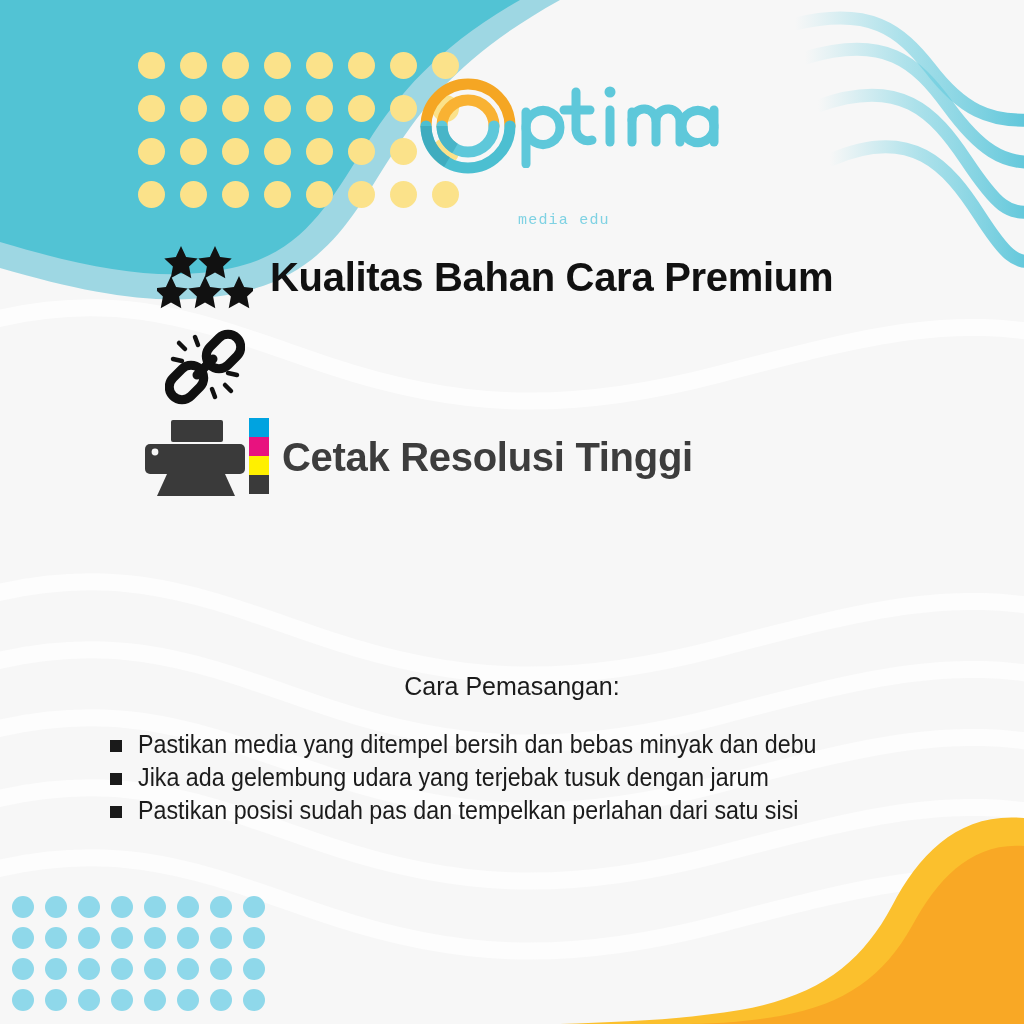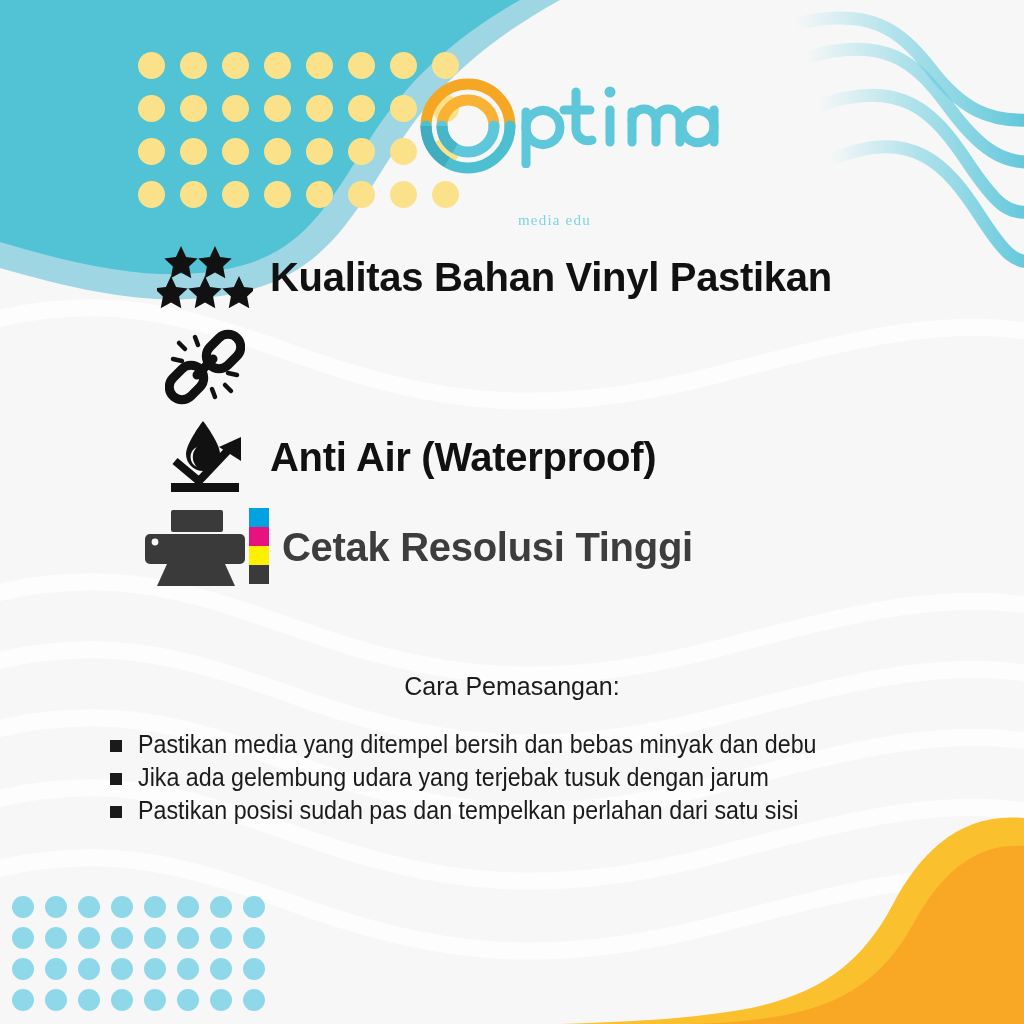--- a/index.html
+++ b/index.html
@@ -23,21 +23,21 @@
   #blue-dots{left:12px;top:896px;grid-template-columns:repeat(8,33px);grid-template-rows:repeat(4,31px);}
   #blue-dots .dot{width:22px;height:22px;background:#8fd8ea;}
 
   
   #logo-block{position:absolute;left:418px;top:72px;width:300px;height:110px;}
   #logo-mark{position:absolute;left:0;top:4px;width:100px;height:100px;}
   #logo-word{position:absolute;left:92px;top:0px;width:220px;height:96px;}
   #logo-sub{
     position:absolute;left:100px;top:140px;
     font-size:15px;letter-spacing:1.2px;color:#7fd2e3;
-    font-family:Liberation Serif, serif;font-weight:400;
+    font-family:Liberation Mono, monospace;font-weight:400;
   }
 
   
   #features{position:absolute;left:140px;top:232px;width:820px;}
   .feature{display:flex;align-items:center;height:90px;}
   .feature .ficon{width:130px;display:flex;justify-content:center;align-items:center;flex:0 0 130px;}
   .feature .flabel{
     font-family:"Liberation Sans", sans-serif;
     font-weight:bold;font-size:40px;color:#111;
     letter-spacing:-0.3px;white-space:nowrap;
@@ -225,21 +225,21 @@
         <svg width="96" height="66" viewBox="0 0 96 66">
           <g fill="#111">
             <path d="M24 2 l5.1 10.9 11.6 1.5 -8.6 8.1 2.2 11.7 -10.3-5.8 -10.3 5.8 2.2-11.7 -8.6-8.1 11.6-1.5 Z"></path>
             <path d="M58 2 l5.1 10.9 11.6 1.5 -8.6 8.1 2.2 11.7 -10.3-5.8 -10.3 5.8 2.2-11.7 -8.6-8.1 11.6-1.5 Z"></path>
             <path d="M14 32 l5.1 10.9 11.6 1.5 -8.6 8.1 2.2 11.7 -10.3-5.8 -10.3 5.8 2.2-11.7 -8.6-8.1 11.6-1.5 Z"></path>
             <path d="M48 32 l5.1 10.9 11.6 1.5 -8.6 8.1 2.2 11.7 -10.3-5.8 -10.3 5.8 2.2-11.7 -8.6-8.1 11.6-1.5 Z"></path>
             <path d="M82 32 l5.1 10.9 11.6 1.5 -8.6 8.1 2.2 11.7 -10.3-5.8 -10.3 5.8 2.2-11.7 -8.6-8.1 11.6-1.5 Z"></path>
           </g>
         </svg>
       </div>
-      <div class="flabel">Kualitas Bahan Vinyl Pastikan</div>
+      <div class="flabel">Kualitas Bahan Cara Premium</div>
     </div>
 
     <div class="feature" id="feature-2">
       <div class="ficon">
         <svg width="80" height="80" viewBox="0 0 80 80">
           <g stroke="#111" stroke-width="9" fill="none" stroke-linecap="round">
             <path d="M45 20 l9 -9 a12.7 12.7 0 0 1 18 18 l-9 9 a12.7 12.7 0 0 1 -18 -18"></path>
             <path d="M35 60 l-9 9 a12.7 12.7 0 0 1 -18 -18 l9 -9 a12.7 12.7 0 0 1 18 18"></path>
             <path d="M32 48 L48 32" stroke-width="9"></path>
           </g>
@@ -248,36 +248,20 @@
             <path d="M14 16 L20 22"></path>
             <path d="M8 32 L17 34"></path>
             <path d="M50 70 L47 62"></path>
             <path d="M66 64 L60 58"></path>
             <path d="M72 48 L63 46"></path>
           </g>
         </svg>
       </div>
     </div>
 
-    <div class="feature" id="feature-3">
-      <div class="ficon">
-        <svg width="84" height="80" viewBox="0 0 84 80">
-          <g fill="#111">
-            <path d="M40 4 C 40 4, 23 26, 23 37 a17 17 0 0 0 34 0 C 57 26, 40 4, 40 4 Z"></path>
-          </g>
-          <path d="M34 30 a11 11 0 0 0 0 20 a14 14 0 0 1 0 -20 Z" fill="#f7f7f7"></path>
-          <g fill="none" stroke="#111" stroke-width="8" stroke-linejoin="miter">
-            <path d="M12 44 L36 64 L70 28"></path>
-          </g>
-          <path d="M78 20 L78 44 L56 30 Z" fill="#111"></path>
-          <rect x="8" y="66" width="68" height="9" fill="#111"></rect>
-        </svg>
-      </div>
-      <div class="flabel">Anti Air (Waterproof)</div>
-    </div>
 
     <div class="feature" id="feature-4">
       <div class="ficon">
         <svg width="128" height="78" viewBox="0 0 128 78">
           <g fill="#3a3a3a">
             <rect x="30" y="2" width="52" height="22" rx="2"></rect>
             <rect x="4" y="26" width="100" height="30" rx="5"></rect>
             <path d="M26 56 L84 56 L94 78 L16 78 Z"></path>
           </g>
           <circle cx="14" cy="34" r="3.4" fill="#f7f7f7"></circle>

